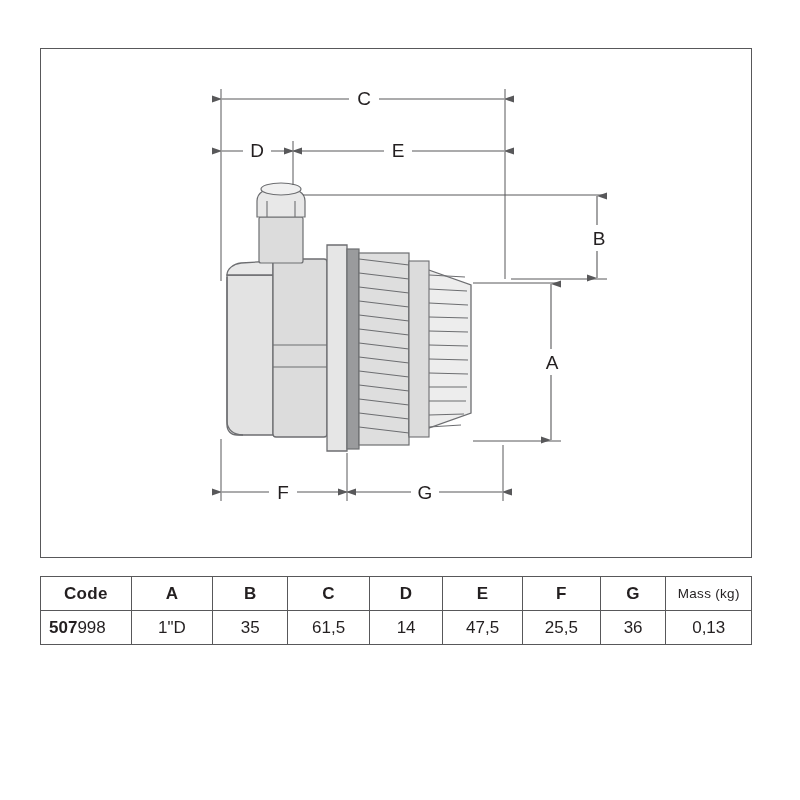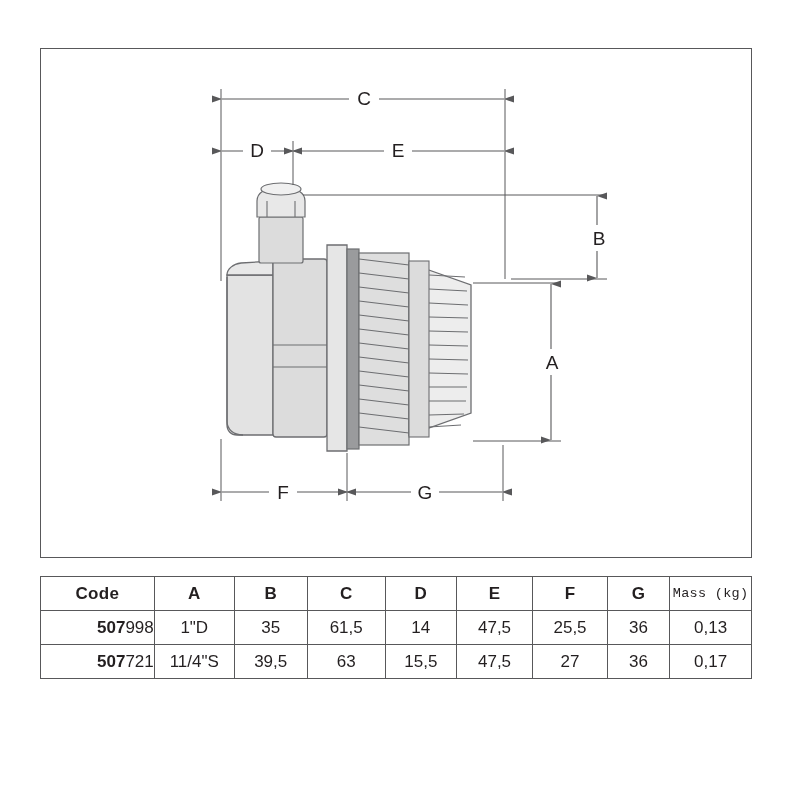--- a/index.html
+++ b/index.html
@@ -55,33 +55,31 @@
     color: #231f20;
   }
   #spec-table th {
     font-size: 17px;
     font-weight: bold;
     letter-spacing: 0.3px;
   }
   #spec-table th.mass-head {
     font-size: 13.5px;
     font-weight: normal;
-    font-family: Liberation Mono, monospace;
   }
   #spec-table td {
     font-size: 17px;
   }
   #spec-table td.code-cell {
     text-align: left;
     padding-left: 8px;
     font-size: 17px;
   }
   .code-bold {
     font-weight: bold;
-    margin-left: 48px;
   }
   
   col.c-code  { width: 92px; }
   col.c-a     { width: 84px; }
   col.c-b     { width: 78px; }
   col.c-c     { width: 84px; }
   col.c-d     { width: 76px; }
   col.c-e     { width: 82px; }
   col.c-f     { width: 80px; }
   col.c-g     { width: 68px; }
@@ -265,27 +263,16 @@
         <td class="code-cell"><span class="code-bold">507</span><span>998</span></td>
         <td>1"D</td>
         <td>35</td>
         <td>61,5</td>
         <td>14</td>
         <td>47,5</td>
         <td>25,5</td>
         <td>36</td>
         <td>0,13</td>
       </tr>
-      <tr>
-        <td class="code-cell"><span class="code-bold">507</span><span>721</span></td>
-        <td>11/4"S</td>
-        <td>39,5</td>
-        <td>63</td>
-        <td>15,5</td>
-        <td>47,5</td>
-        <td>27</td>
-        <td>36</td>
-        <td>0,17</td>
-      </tr>
     </tbody>
   </table>
 
 </div>
 
 </body></html>

